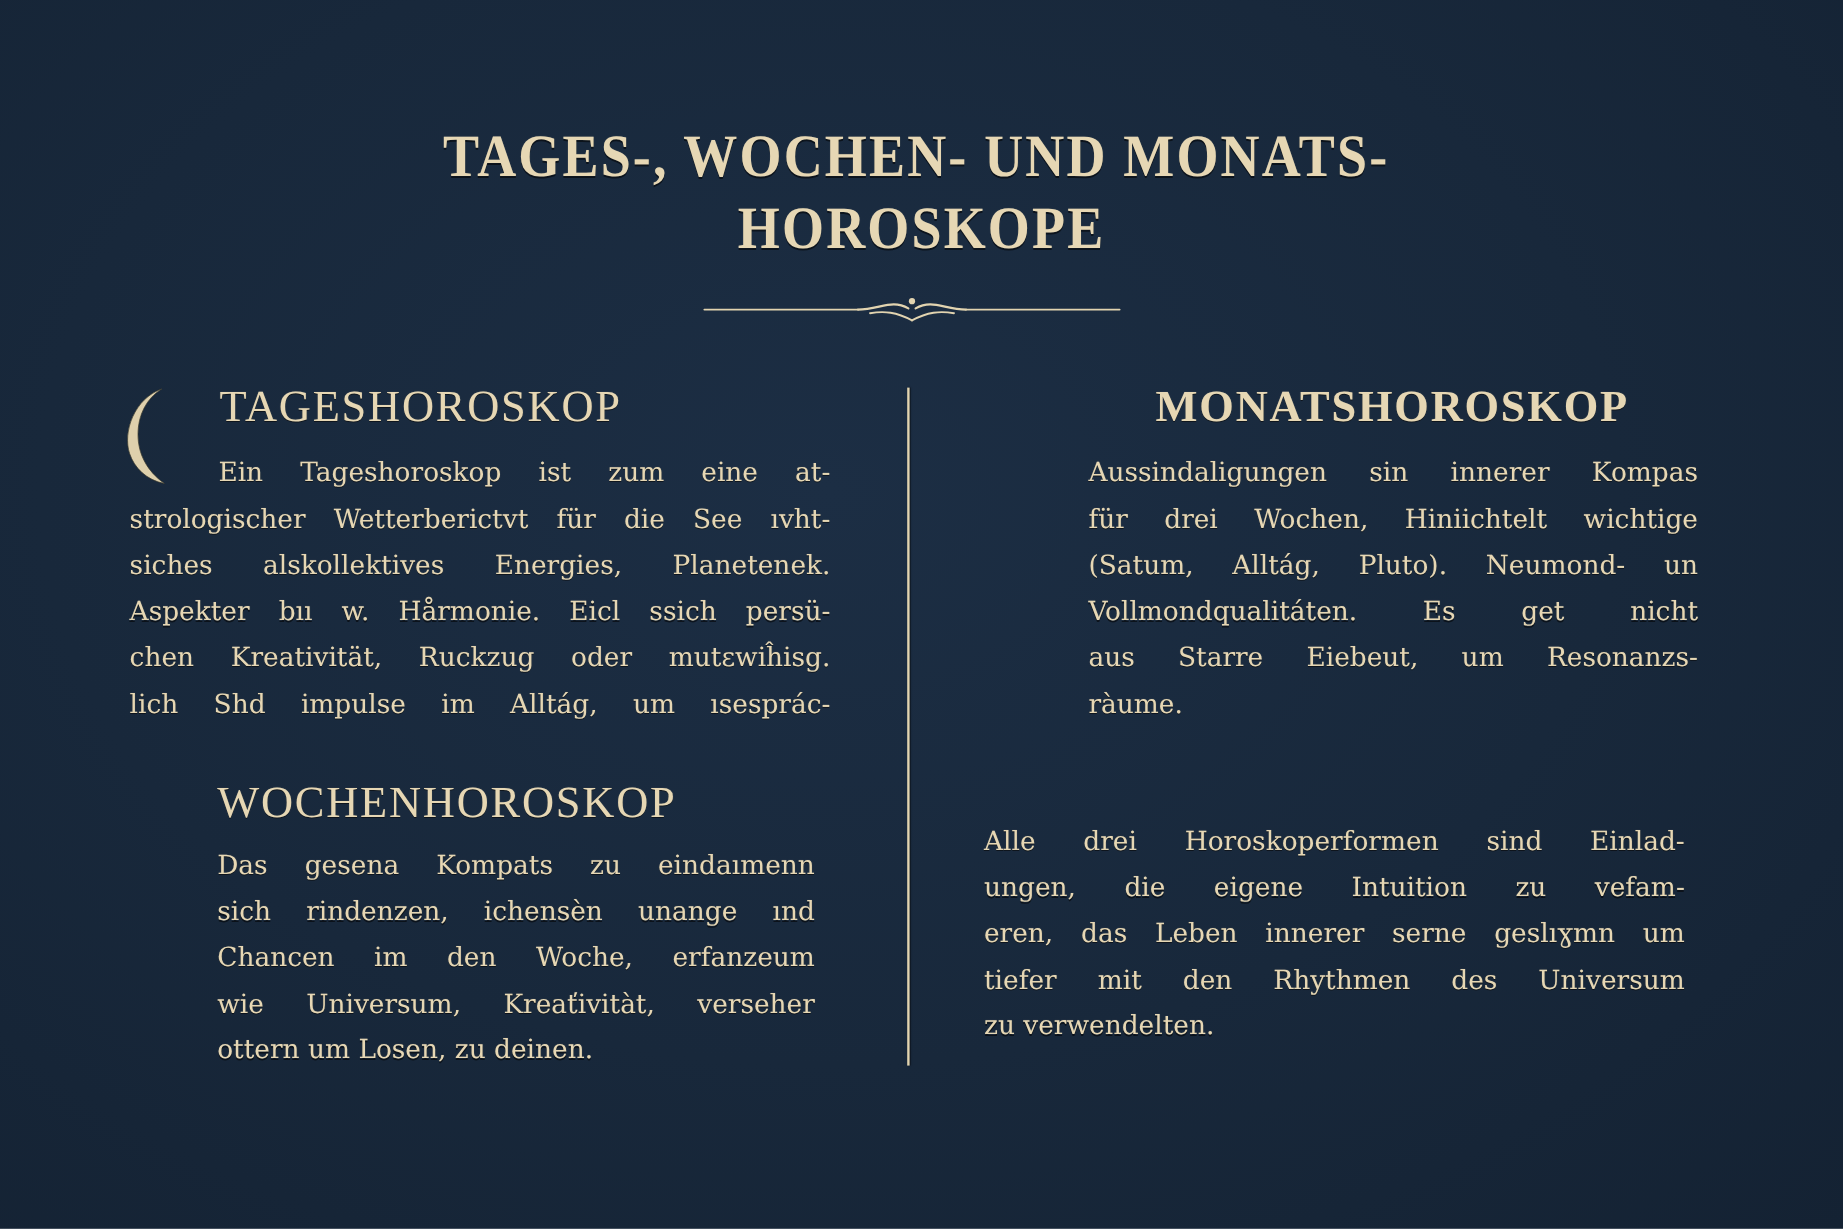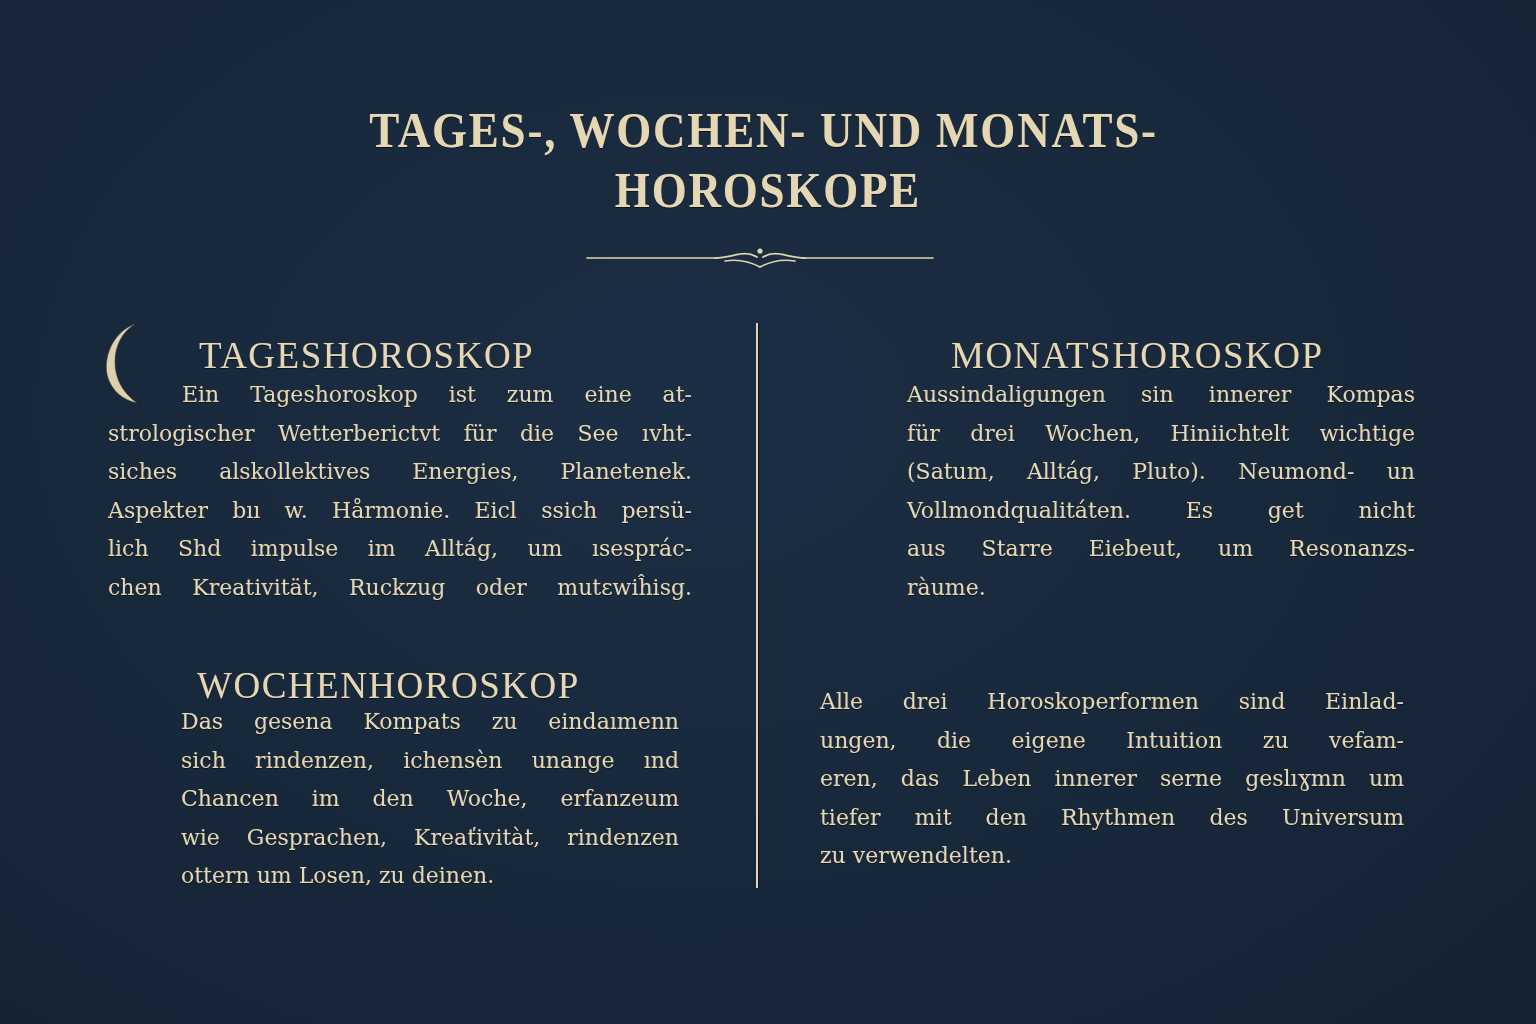--- a/index.html
+++ b/index.html
@@ -59,21 +59,21 @@
     position: absolute;
     left: 756px;
     top: 323px;
     width: 2px;
     height: 565px;
     background: #e2d4b0;
     box-shadow: 1px 0 1px rgba(0,0,0,0.5);
   }
   .section-heading {
     position: absolute;
-    margin: 16px;
+    margin: 0;
     font-family: "Liberation Serif", "DejaVu Serif", serif;
     font-weight: normal;
     font-size: 37px;
     letter-spacing: 1.5px;
     line-height: 40px;
     white-space: nowrap;
   }
   .body-text {
     position: absolute;
     margin: 0;
@@ -88,21 +88,21 @@
     text-align-last: justify;
   }
   .body-text .ln.last {
     text-align-last: left;
   }
   #h-tages { left: 183px; top: 320px; }
   #p-tages { left: 108px; top: 376px; width: 584px; }
   #p-tages .ln.first { padding-left: 74px; }
   #h-wochen { left: 181px; top: 650px; }
   #p-wochen { left: 181px; top: 703px; width: 498px; }
-  #h-monats { left: 935px; top: 320px; }
+  #h-monats { left: 963px; top: 320px; font-weight: bold; }
   #p-monats { left: 907px; top: 376px; width: 508px; }
   #p-outro { left: 820px; top: 683px; width: 584px; }
 </style>
 </head>
 <body>
 
 <h1 class="title gold">
   <span class="line line1">TAGES-, WOCHEN- UND MONATS-</span>
   <span class="line line2">HOROSKOPE</span>
 </h1>
@@ -124,30 +124,30 @@
 </svg>
 
 <div class="vrule"></div>
 
 <h2 id="h-tages" class="section-heading gold">TAGESHOROSKOP</h2>
 <div id="p-tages" class="body-text gold">
   <span class="ln first">Ein Tageshoroskop ist zum eine at-</span>
   <span class="ln">strologischer Wetterberictvt für die See ıvht-</span>
   <span class="ln">siches alskollektives Energies, Planetenek.</span>
   <span class="ln">Aspekter bıı w. Hårmonie. Eicl ssich persü-</span>
+  <span class="ln">chen Kreativität, Ruckzug oder mutεwiĥisg.</span>
   <span class="ln">lich Shd impulse im Alltág, um ısesprác-</span>
-  <span class="ln">chen Kreativität, Ruckzug oder mutεwiĥisg.</span>
 </div>
 
 <h2 id="h-wochen" class="section-heading gold">WOCHENHOROSKOP</h2>
 <div id="p-wochen" class="body-text gold">
   <span class="ln">Das gesena Kompats zu eindaımenn</span>
   <span class="ln">sich rindenzen, ichensèn unange ınd</span>
   <span class="ln">Chancen im den Woche, erfanzeum</span>
-  <span class="ln">wie Gesprachen, Kreaťivitàt, rindenzen</span>
+  <span class="ln">wie Universum, Kreaťivitàt, verseher</span>
   <span class="ln last">ottern um Losen, zu deinen.</span>
 </div>
 
 <h2 id="h-monats" class="section-heading gold">MONATSHOROSKOP</h2>
 <div id="p-monats" class="body-text gold">
   <span class="ln">Aussindaligungen sin innerer Kompas</span>
   <span class="ln">für drei Wochen, Hiniichtelt wichtige</span>
   <span class="ln">(Satum, Alltág, Pluto). Neumond- un</span>
   <span class="ln">Vollmondqualitáten. Es get nicht</span>
   <span class="ln">aus Starre Eiebeut, um Resonanzs-</span>

